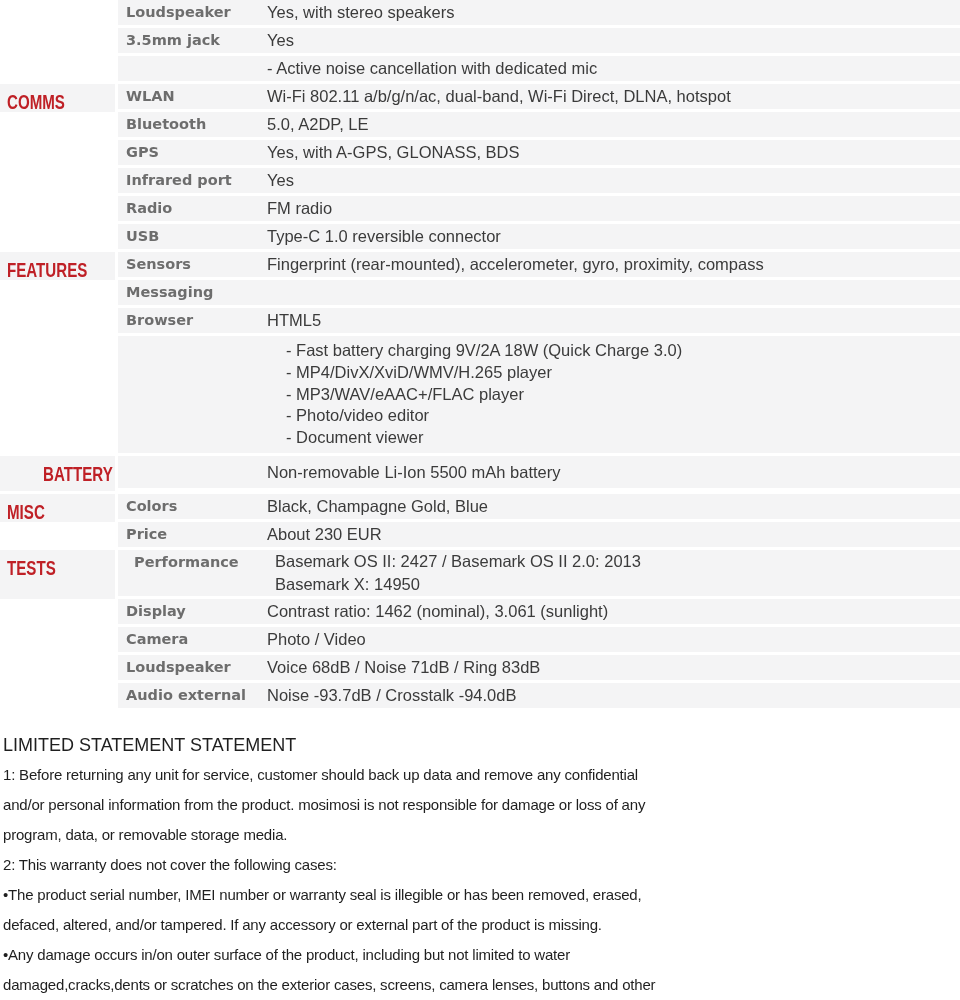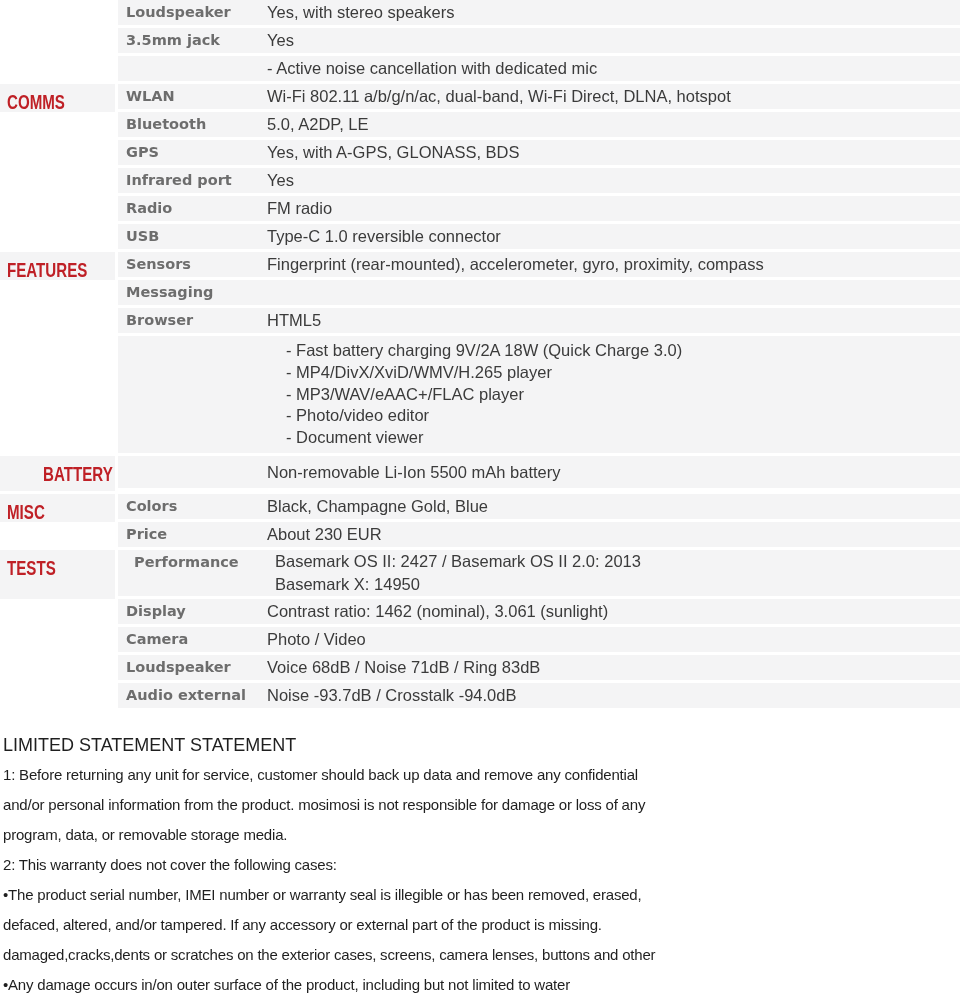--- a/index.html
+++ b/index.html
@@ -237,17 +237,17 @@
 
 <div class="warranty">
   <div class="w-title">LIMITED STATEMENT STATEMENT</div>
   <div id="warranty-lines">
       <div class="w-line">1: Before returning any unit for service, customer should back up data and remove any confidential</div>
       <div class="w-line">and/or personal information from the product. mosimosi is not responsible for damage or loss of any</div>
       <div class="w-line">program, data, or removable storage media.</div>
       <div class="w-line">2: This warranty does not cover the following cases:</div>
       <div class="w-line">•The product serial number, IMEI number or warranty seal is illegible or has been removed, erased,</div>
       <div class="w-line">defaced, altered, and/or tampered. If any accessory or external part of the product is missing.</div>
+      <div class="w-line">•Any damage occurs in/on outer surface of the product, including but not limited to water</div>
       <div class="w-line">damaged,cracks,dents or scratches on the exterior cases, screens, camera lenses, buttons and other</div>
-      <div class="w-line">•Any damage occurs in/on outer surface of the product, including but not limited to water</div>
       <div class="w-line">parts.</div>
     </div>
 </div>
 
 </body></html>

